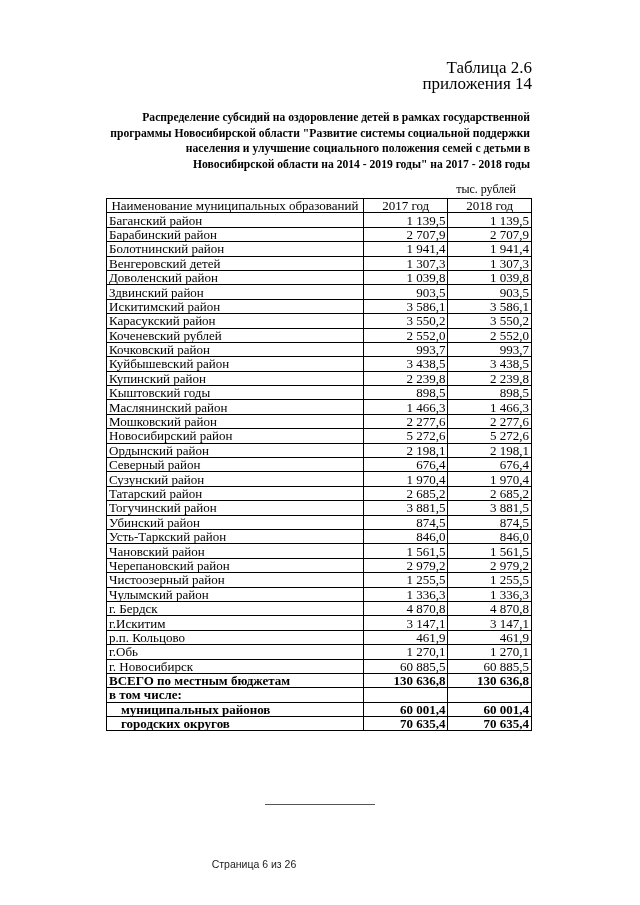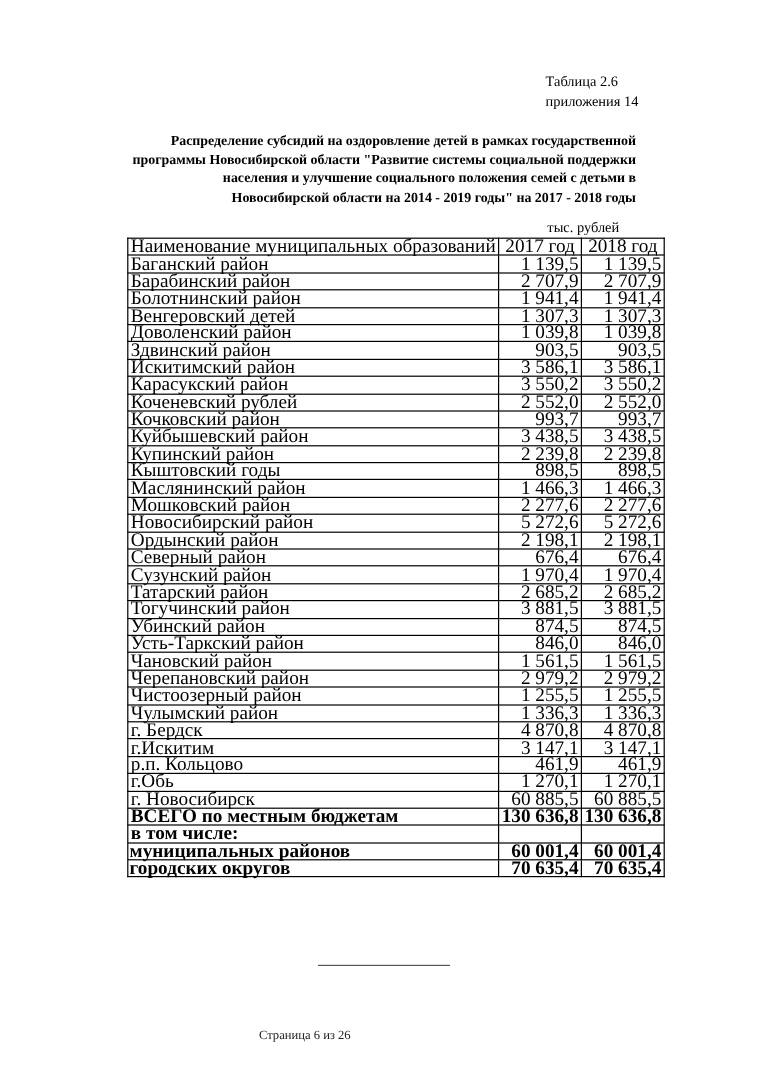--- a/index.html
+++ b/index.html
@@ -1,35 +1,35 @@
 <!DOCTYPE html>
 <html><head>
 <meta charset="utf-8">
 <style>
   html, body { margin: 0; padding: 0; background: #ffffff; }
   body { width: 640px; height: 905px; position: relative; overflow: hidden;
          font-family: "Liberation Serif", "DejaVu Serif", serif; color: #000; }
-  .ref { position: absolute; right: 108px; top: 60px; text-align: left;
-         font-size: 12px; line-height: 16px; }
+  .ref { position: absolute; right: 108px; top: 60px; text-align: right;
+         font-size: 17px; line-height: 16px; }
   .title { position: absolute; left: 110px; width: 420px; top: 110px;
            text-align: right; font-weight: bold; font-size: 11.6px; line-height: 15.5px; }
   .units { position: absolute; right: 124px; top: 182px; font-size: 12px; }
   table { position: absolute; left: 106px; top: 198px; width: 426px;
-          border-collapse: collapse; font-size: 16px; }
+          border-collapse: collapse; font-size: 13px; }
   td, th { border: 1px solid #000; padding: 0 2px; height: 13.4px; line-height: 13px;
            white-space: nowrap; font-weight: normal; }
   th { text-align: center; }
   col.c1 { width: 257px; } col.c2 { width: 85px; } col.c3 { width: 84px; }
   td.num { text-align: right; }
   tr.bold td { font-weight: bold; }
-  td.indent { padding-left: 1px; }
+  td.indent { padding-left: 14px; }
   .divider { position: absolute; left: 265px; top: 804px; width: 110px;
              border-top: 1px solid #555; }
   .page-num { position: absolute; left: 0; width: 508px; top: 858px; text-align: center;
-              font-family: Liberation Serif, serif; font-size: 10.5px; color: #222; }
+              font-family: Liberation Sans, sans-serif; font-size: 10.5px; color: #222; }
 </style>
 </head>
 <body>
 
 <div class="ref">
   <div>Таблица 2.6</div>
   <div>приложения 14</div>
 </div>
 
 <div class="title">Распределение субсидий на оздоровление детей в рамках государственной программы Новосибирской области "Развитие системы социальной поддержки населения и улучшение социального положения семей с детьми в Новосибирской области на 2014 - 2019 годы" на 2017 - 2018 годы</div>

